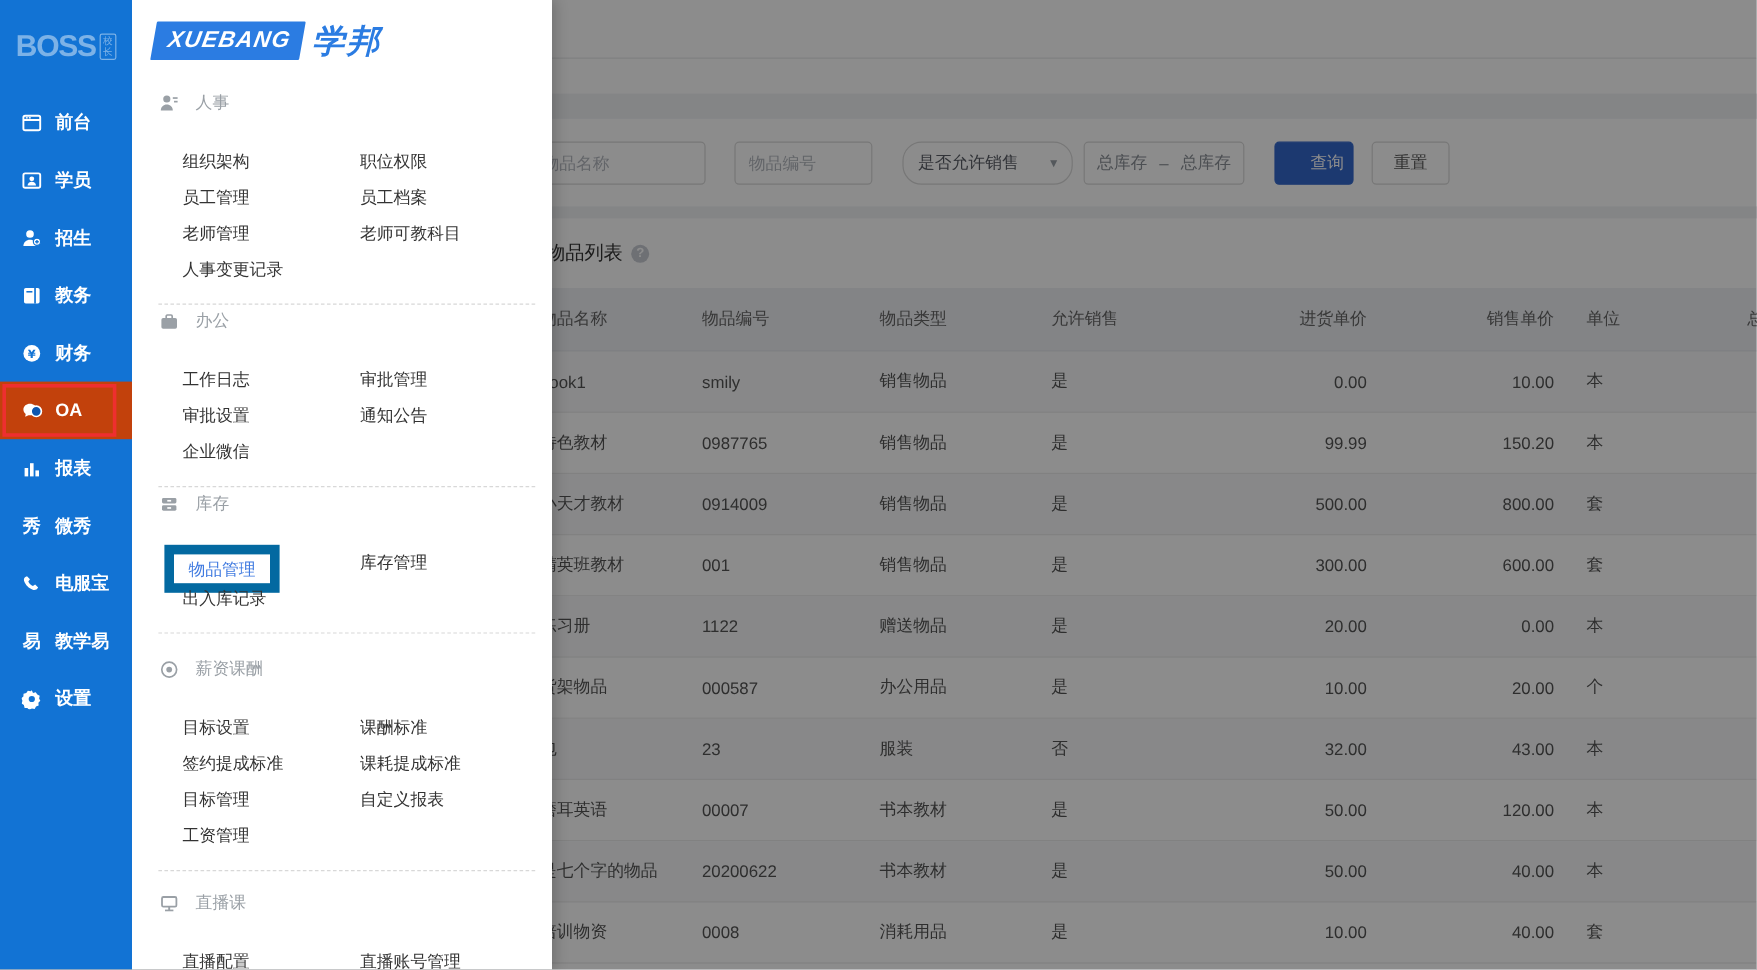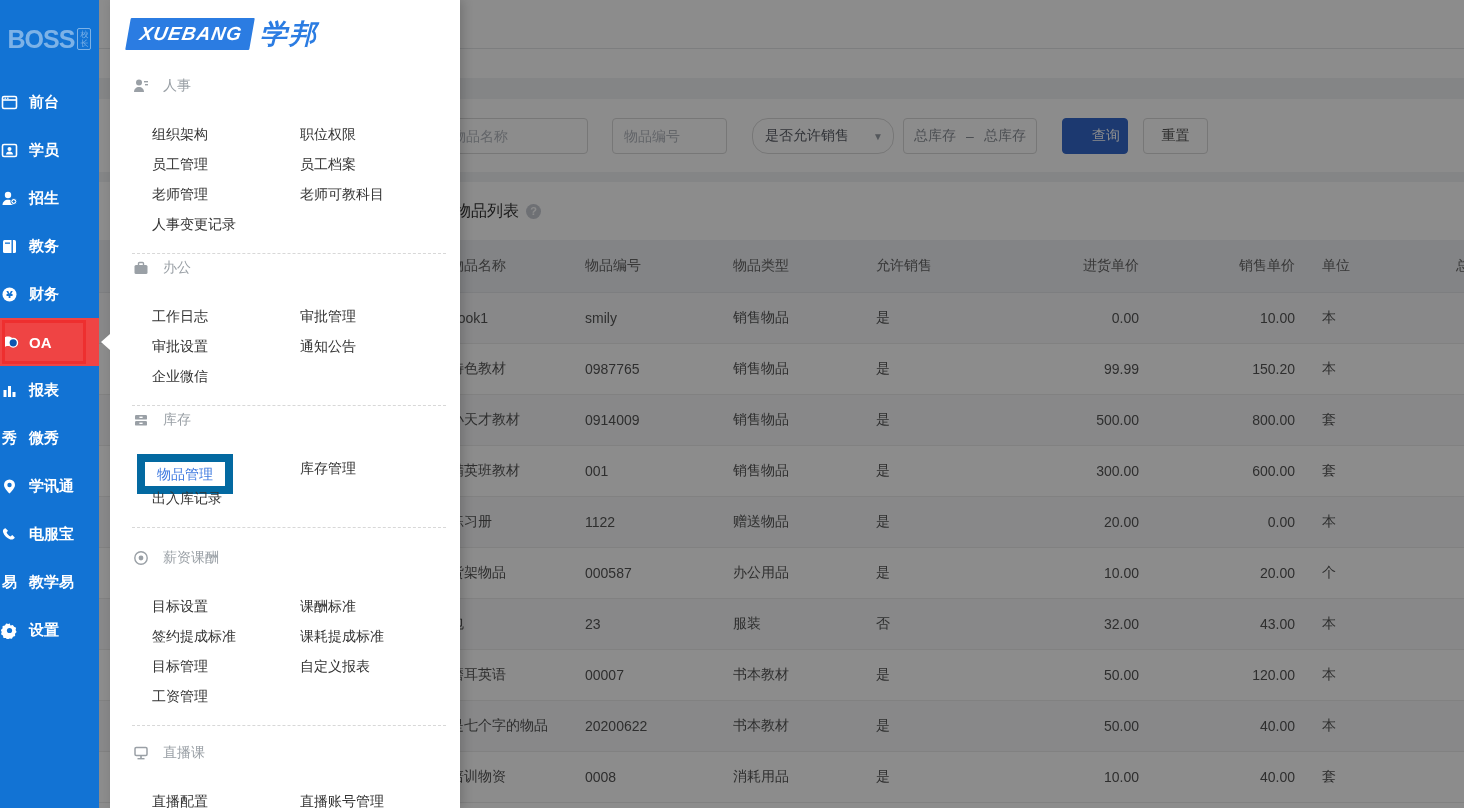--- a/index.html
+++ b/index.html
@@ -54,28 +54,28 @@
   .fly-body{padding:0 14px 0 22px;}
   .fly-sec-h{display:flex;align-items:center;gap:13px;color:#9aa0a6;font-size:14px;height:16px;}
   .fly-items{display:grid;grid-template-columns:148px auto;margin-left:20px;}
   .fly-item{height:30px;line-height:30px;font-size:14px;color:#333;cursor:pointer;}
   .annotated{display:inline-block;color:#3f7ae0;border:8px solid #0369a1;padding:0 12px;margin-left:-15px;
     line-height:24px;height:24px;margin-top:1px;}
   .divider{border-top:1px dashed #d8d8d8;height:0;margin-top:14px;}
   .mt26{margin-top:26px}.mt22{margin-top:22px}.mt19{margin-top:19px}.mt18{margin-top:6px}.mt13{margin-top:25px}
   .ico-g{width:18px;display:flex;justify-content:center;align-items:center;}
   
-  .sidebar{position:absolute;left:0;top:0;bottom:0;width:99px;background:#1273d4;z-index:30;}
+  .sidebar{position:absolute;left:0;top:0;bottom:0;width:110px;background:#1273d4;z-index:30;}
   .sb-logo{height:78px;display:flex;align-items:center;justify-content:center;gap:3px;
     color:rgba(255,255,255,0.45);font-weight:bold;font-size:25px;letter-spacing:-1px;}
   .sb-badge{display:flex;flex-direction:column;font-size:8px;line-height:9px;letter-spacing:0;
     border:1px solid rgba(255,255,255,0.45);border-radius:2px;padding:1px 2px;font-weight:normal;}
-  .sb-item{height:48px;display:flex;align-items:center;gap:10px;color:#fff;
+  .sb-item{height:48px;display:flex;align-items:center;padding-left:17px;gap:10px;color:#fff;
     font-size:15px;font-weight:600;cursor:pointer;position:relative;}
-  .sb-item.active{background:#ef4444;}
+  .sb-item.active{background:#c2410c;}
   .red-frame{position:absolute;left:2px;top:2px;right:13px;bottom:2px;border:3px solid #ee2f2f;pointer-events:none;}
   .sb-ico{width:19px;display:flex;justify-content:center;align-items:center;font-size:15px;font-weight:bold;}
 </style>
 </head>
 <body>
 
 <div class="content">
   <div class="hdr1"></div>
   <div class="hdr2"></div>
 
@@ -410,29 +410,20 @@
         </svg>
     </span>
     <span>报表</span>
   </div>
 
   <div class="sb-item">
     <span class="sb-ico">秀</span>
     <span>微秀</span>
   </div>
 
-  <div class="sb-item">
-    <span class="sb-ico">
-      <svg width="17" height="17" viewBox="0 0 17 17">
-          <path d="M8.5 1.5a5.5 5.5 0 0 1 5.5 5.5c0 3.6-5.5 8.5-5.5 8.5S3 10.6 3 7a5.5 5.5 0 0 1 5.5-5.5z" fill="#fff"></path>
-          <circle cx="8.5" cy="7" r="2.2" fill="#1273d4"></circle>
-        </svg>
-    </span>
-    <span>学讯通</span>
-  </div>
 
   <div class="sb-item">
     <span class="sb-ico">
       <svg width="17" height="17" viewBox="0 0 17 17">
           <path d="M4.5 2.2 7 4.7l-1.4 1.9c.7 1.6 2.2 3.1 3.8 3.8l1.9-1.4 2.5 2.5c-1 1.8-2.7 2.5-4.5 1.9-3.2-1-6.1-3.9-7.2-7.2-.6-1.8.2-3.5 2.4-4z" fill="#fff"></path>
         </svg>
     </span>
     <span>电服宝</span>
   </div>
 

